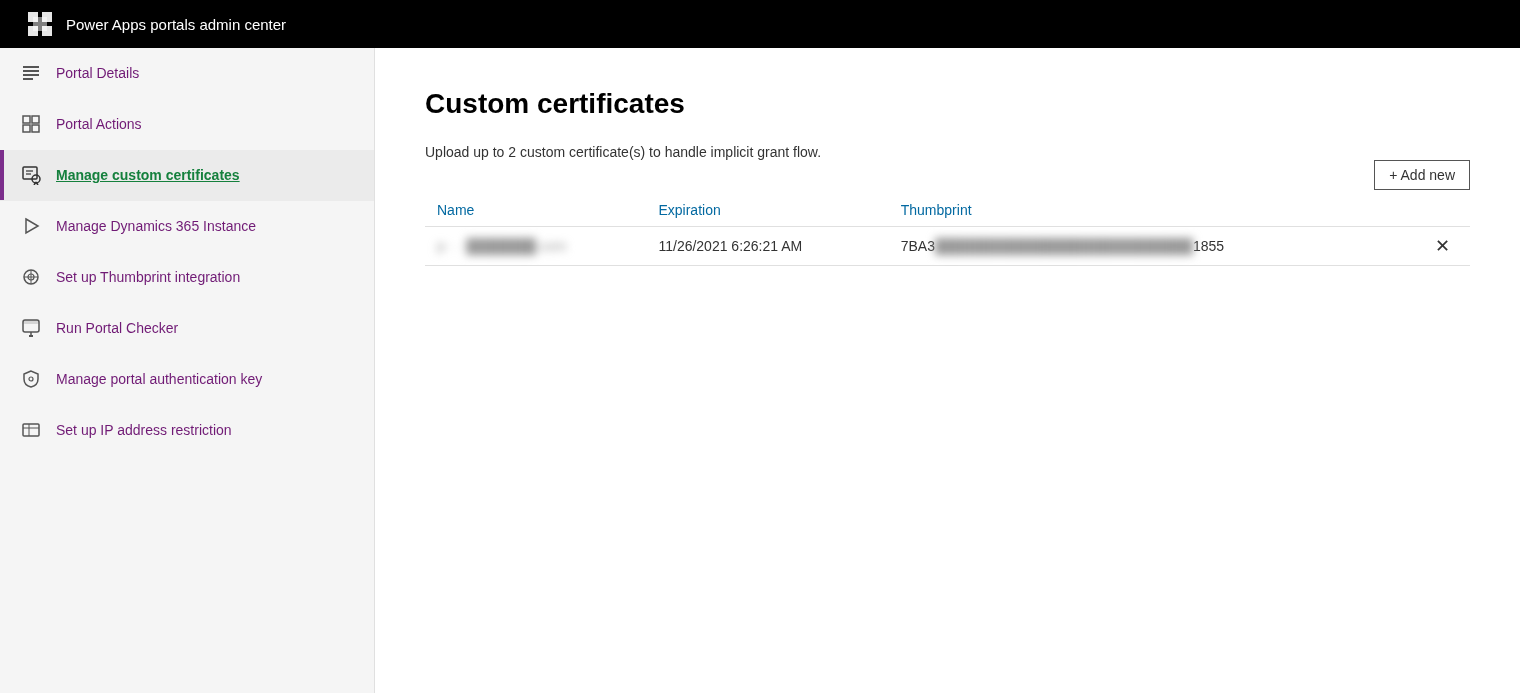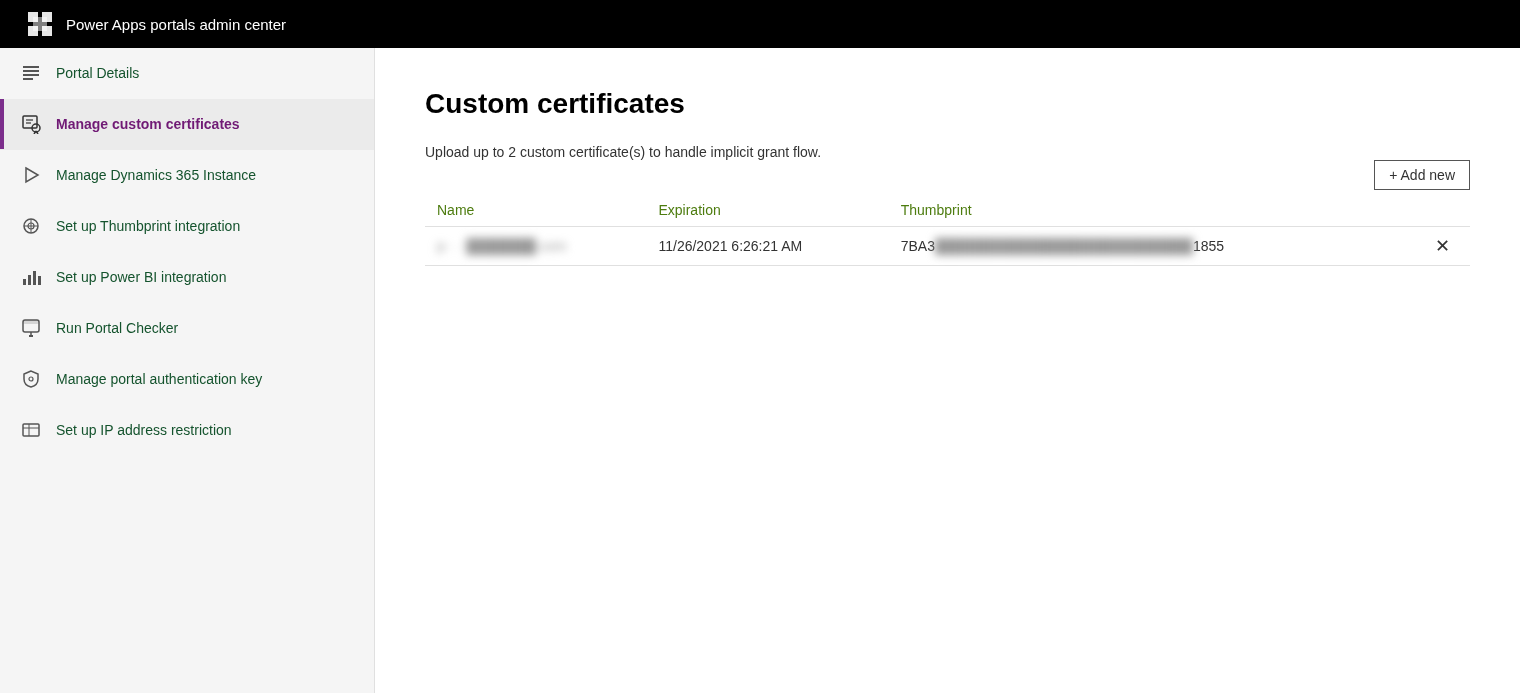--- a/index.html
+++ b/index.html
@@ -37,29 +37,30 @@
       border-right: 1px solid #e0e0e0;
       overflow-y: auto;
       flex-shrink: 0;
     }
     .sidebar-item {
       display: flex;
       align-items: center;
       gap: 14px;
       padding: 14px 20px;
       cursor: pointer;
-      color: #14532d;
+      color: #701a75;
       font-size: 14px;
       position: relative;
       border-bottom: 1px solid transparent;
     }
     .sidebar-item.active {
       background: #ebebeb;
-      color: #701a75;
+      color: #15803d;
       font-weight: 600;
+      text-decoration: underline;
     }
     .sidebar-item.active::before {
       content: '';
       position: absolute;
       left: 0;
       top: 0;
       bottom: 0;
       width: 4px;
       background: #7B2D8B;
     }
@@ -91,21 +92,21 @@
     }
 
     
     .cert-table {
       width: 100%;
       border-collapse: collapse;
     }
     .cert-table thead tr th {
       text-align: left;
       font-weight: 400;
-      color: #4d7c0f;
+      color: #0369a1;
       font-size: 14px;
       padding: 8px 12px;
       border-bottom: 1px solid #e0e0e0;
     }
     .cert-table thead tr th.actions-col {
       text-align: right;
     }
     .cert-table tbody tr td {
       padding: 4px 12px;
       border-bottom: 1px solid #e0e0e0;
@@ -173,20 +174,31 @@
         <svg width="20" height="20" viewBox="0 0 20 20" fill="none">
           <rect x="2" y="3" width="16" height="2" fill="#555"></rect>
           <rect x="2" y="7" width="16" height="2" fill="#555"></rect>
           <rect x="2" y="11" width="16" height="2" fill="#555"></rect>
           <rect x="2" y="15" width="10" height="2" fill="#555"></rect>
         </svg>
       </span>
       <span class="item-label">Portal Details</span>
     </div>
 
+    <div class="sidebar-item">
+      <span class="icon">
+        <svg width="20" height="20" viewBox="0 0 20 20" fill="none">
+          <rect x="2" y="2" width="7" height="7" stroke="#555" stroke-width="1.5"></rect>
+          <rect x="11" y="2" width="7" height="7" stroke="#555" stroke-width="1.5"></rect>
+          <rect x="2" y="11" width="7" height="7" stroke="#555" stroke-width="1.5"></rect>
+          <rect x="11" y="11" width="7" height="7" stroke="#555" stroke-width="1.5"></rect>
+        </svg>
+      </span>
+      <span class="item-label">Portal Actions</span>
+    </div>
 
     <div class="sidebar-item active">
       <span class="icon">
         <svg width="20" height="20" viewBox="0 0 20 20" fill="none">
           <rect x="2" y="2" width="14" height="12" rx="1" stroke="#333" stroke-width="1.5"></rect>
           <circle cx="15" cy="14" r="4" stroke="#333" stroke-width="1.5"></circle>
           <line x1="15" y1="17" x2="13" y2="20" stroke="#333" stroke-width="1.5"></line>
           <line x1="15" y1="17" x2="17" y2="20" stroke="#333" stroke-width="1.5"></line>
           <line x1="5" y1="6" x2="12" y2="6" stroke="#333" stroke-width="1.2"></line>
           <line x1="5" y1="9" x2="10" y2="9" stroke="#333" stroke-width="1.2"></line>
@@ -209,31 +221,20 @@
         <svg width="20" height="20" viewBox="0 0 20 20" fill="none">
           <circle cx="10" cy="10" r="7" stroke="#555" stroke-width="1.5"></circle>
           <circle cx="10" cy="10" r="3" stroke="#555" stroke-width="1.2"></circle>
           <line x1="10" y1="3" x2="10" y2="17" stroke="#555" stroke-width="1"></line>
           <line x1="3" y1="10" x2="17" y2="10" stroke="#555" stroke-width="1"></line>
         </svg>
       </span>
       <span class="item-label">Set up Thumbprint integration</span>
     </div>
 
-    <div class="sidebar-item">
-      <span class="icon">
-        <svg width="20" height="20" viewBox="0 0 20 20" fill="none">
-          <rect x="2" y="12" width="3" height="6" fill="#555"></rect>
-          <rect x="7" y="8" width="3" height="10" fill="#555"></rect>
-          <rect x="12" y="4" width="3" height="14" fill="#555"></rect>
-          <rect x="17" y="9" width="3" height="9" fill="#555"></rect>
-        </svg>
-      </span>
-      <span class="item-label">Set up Power BI integration</span>
-    </div>
 
     <div class="sidebar-item">
       <span class="icon">
         <svg width="20" height="20" viewBox="0 0 20 20" fill="none">
           <rect x="2" y="2" width="16" height="12" rx="2" stroke="#555" stroke-width="1.5"></rect>
           <rect x="2" y="2" width="16" height="4" rx="2" fill="#555" opacity="0.2"></rect>
           <line x1="8" y1="18" x2="12" y2="18" stroke="#555" stroke-width="2"></line>
           <line x1="10" y1="14" x2="10" y2="18" stroke="#555" stroke-width="1.5"></line>
         </svg>
       </span>

